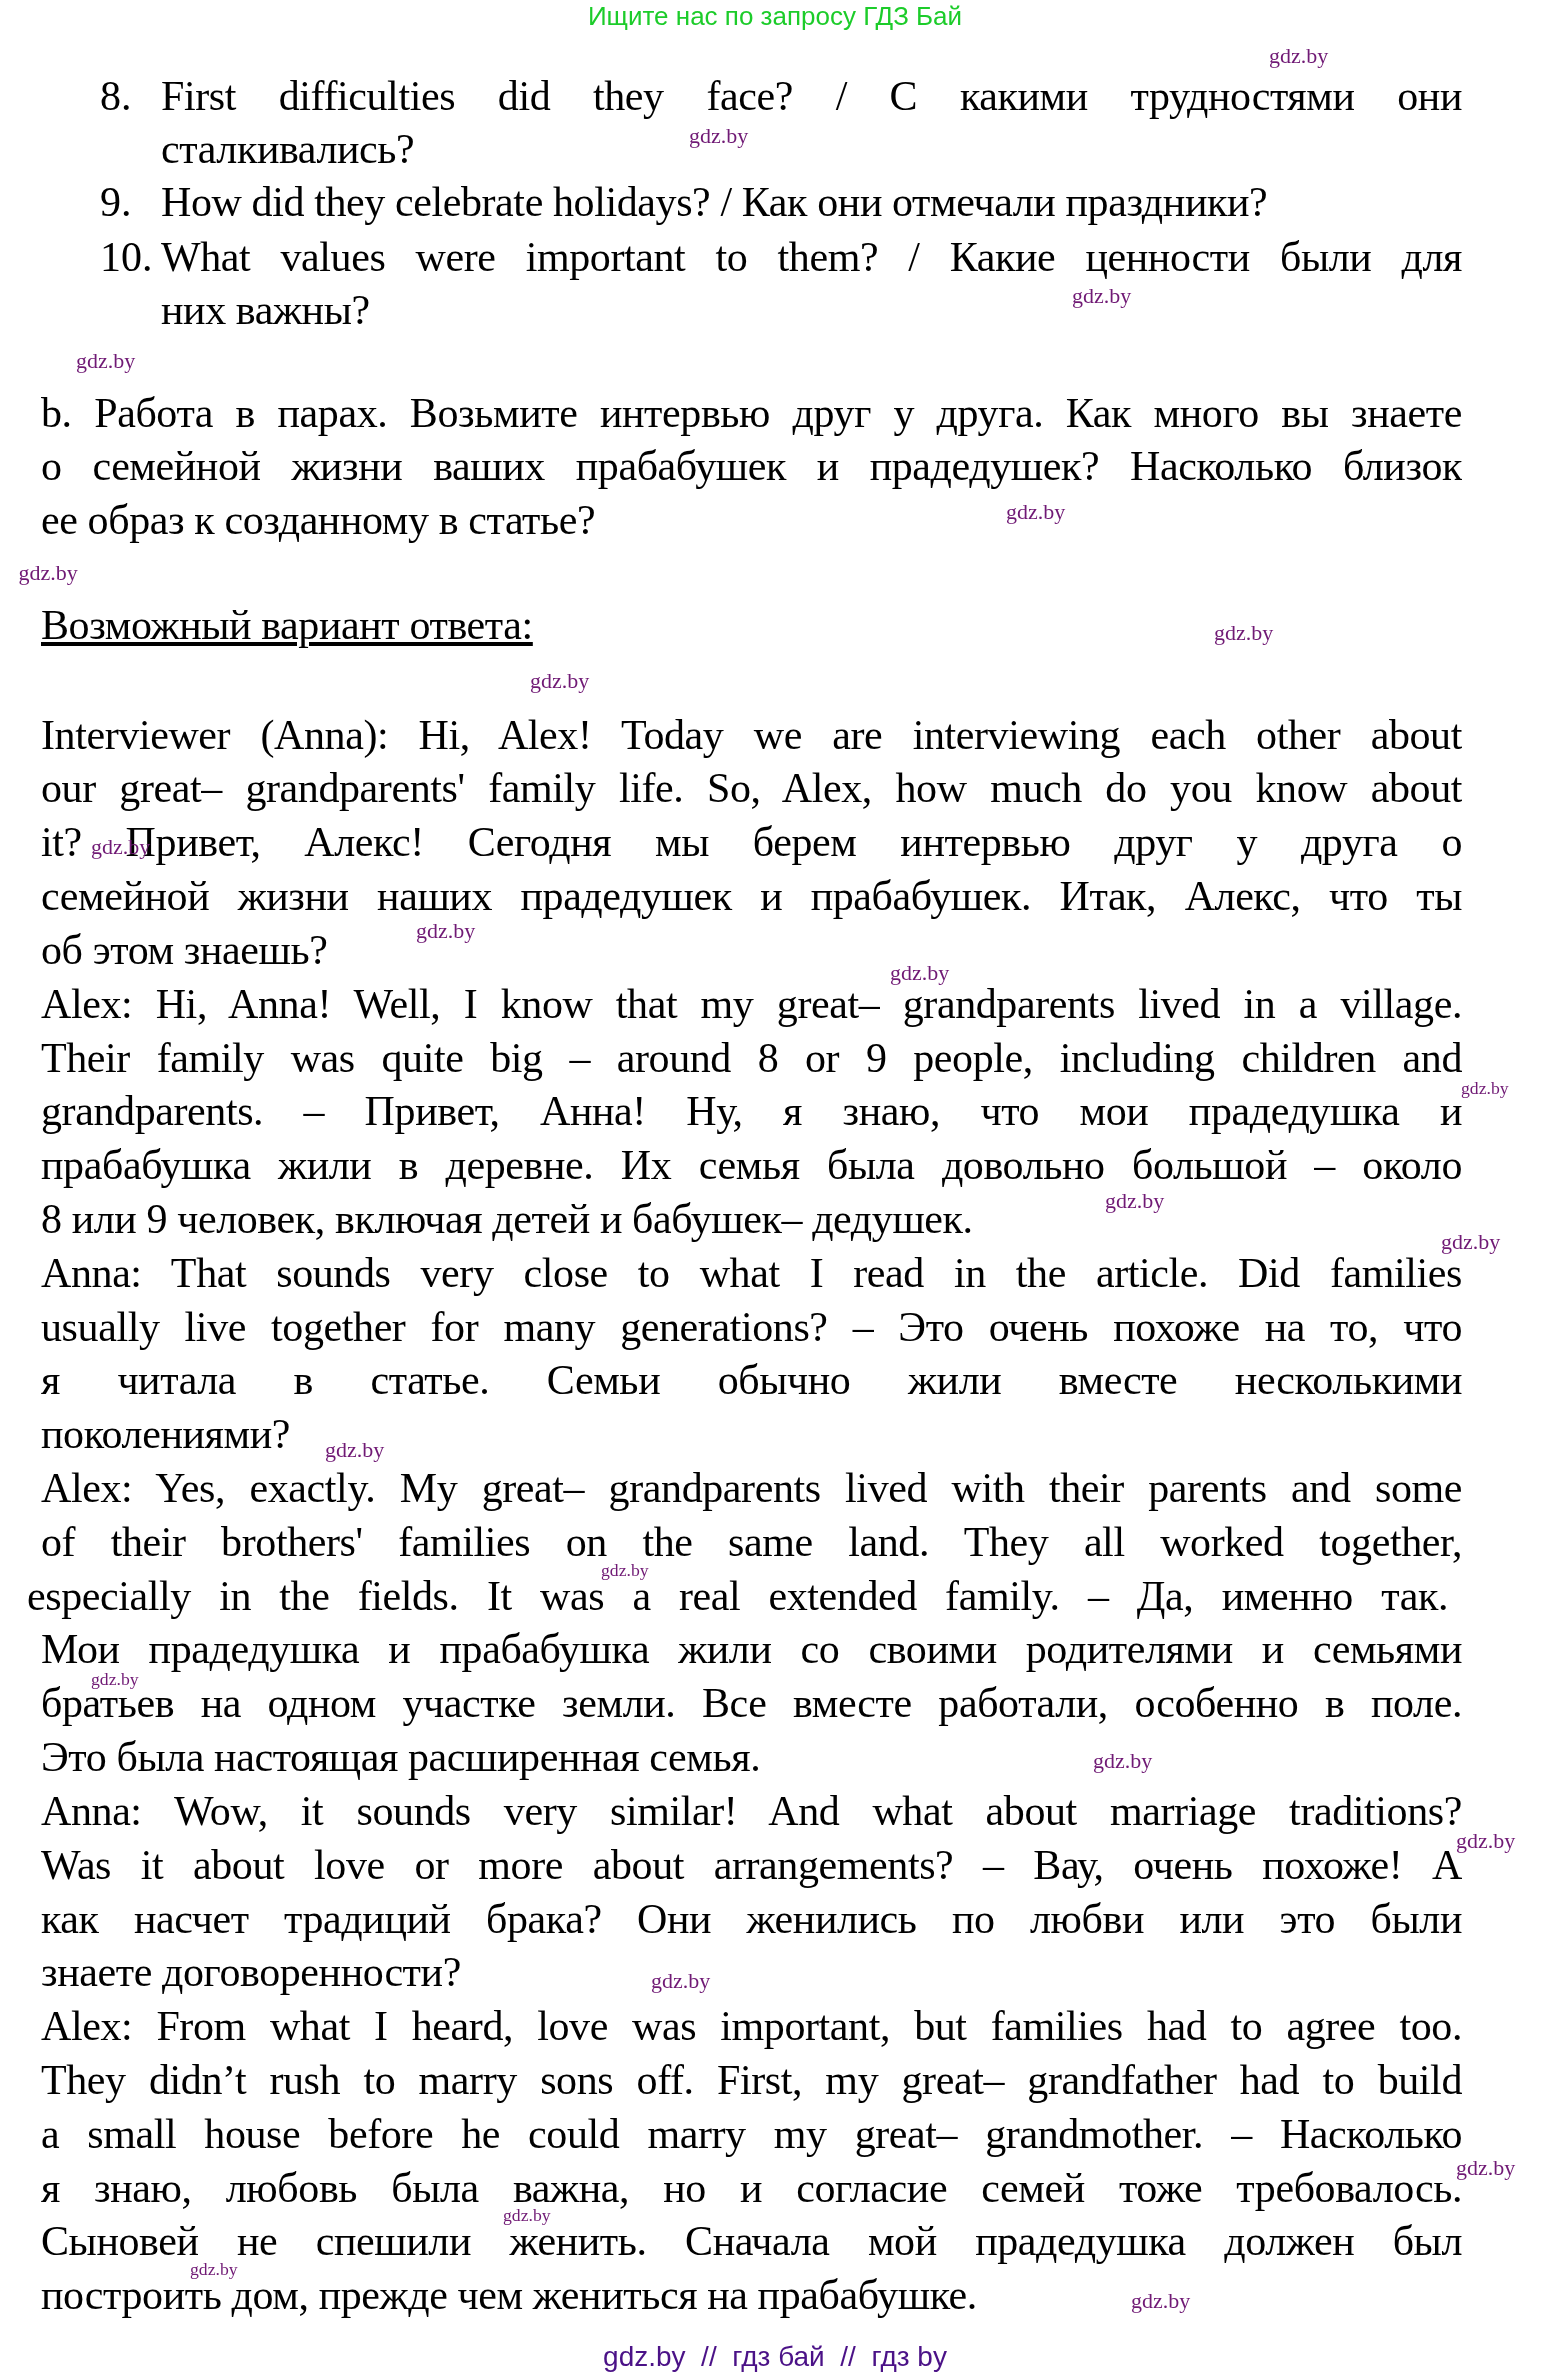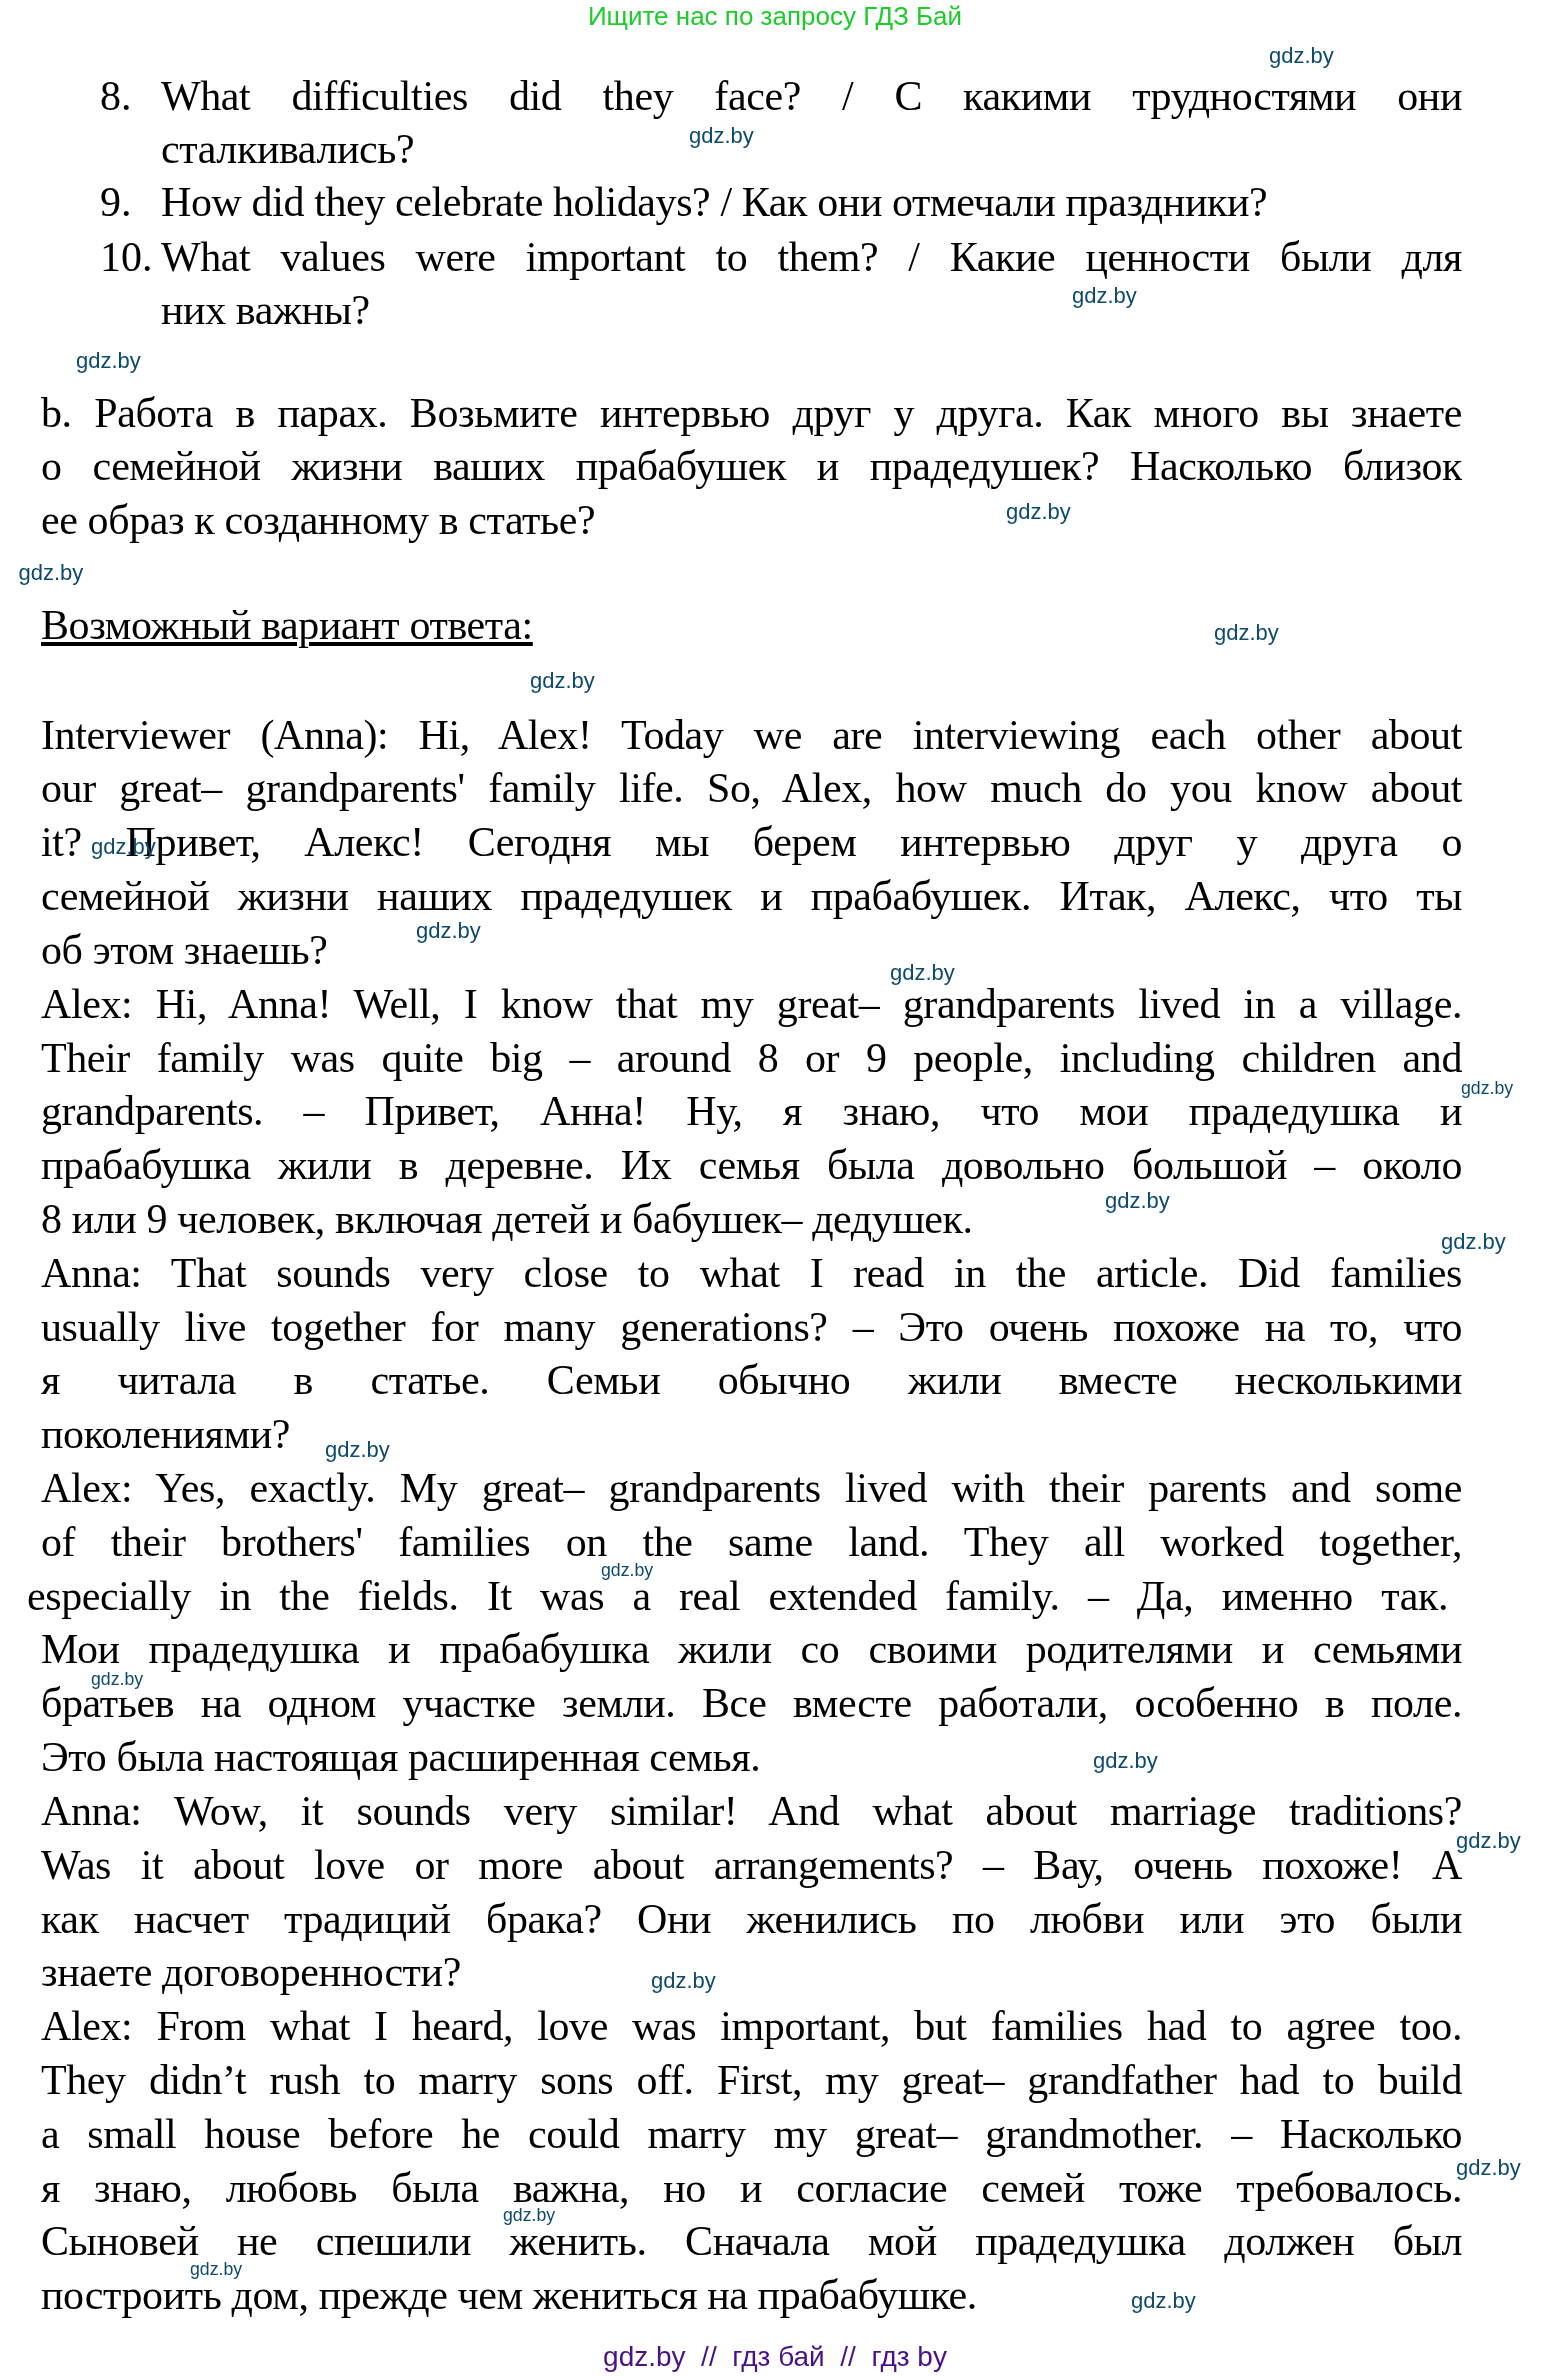--- a/index.html
+++ b/index.html
@@ -15,31 +15,31 @@
     font-size: 28px; line-height: 35px; color: #4b1287; white-space: pre;
   }
   .line {
     position: absolute; font-family: "Liberation Serif", serif;
     font-size: 42px; line-height: 54px; height: 54px; color: #000;
     white-space: nowrap; letter-spacing: -0.4px;
   }
   .justify { text-align: justify; text-align-last: justify; white-space: normal; overflow: hidden; }
   .num { position: absolute; font-family: "Liberation Serif", serif; font-size: 42px; line-height: 54px; color:#000; }
   .wm {
-    position: absolute; font-family: Liberation Sans, sans-serif;
-    font-size: 22px; line-height: 24px; color: #0c4a6e; white-space: nowrap;
+    position: absolute; font-family: Liberation Serif, serif;
+    font-size: 22px; line-height: 24px; color: #701a75; white-space: nowrap;
   }
 </style>
 </head>
 <body>
 
 <div class="header">Ищите нас по запросу ГДЗ Бай</div>
 
 <div class="num" style="left:100px;top:69px;">8.</div>
-<div class="line justify" style="left:161px;top:69px;width:1301px;">What difficulties did they face? / С какими трудностями они</div>
+<div class="line justify" style="left:161px;top:69px;width:1301px;">First difficulties did they face? / С какими трудностями они</div>
 <div class="line" style="left:161px;top:122px;">сталкивались?</div>
 
 <div class="num" style="left:100px;top:175px;">9.</div>
 <div class="line" style="left:161px;top:175px;">How did they celebrate holidays? / Как они отмечали праздники?</div>
 
 <div class="num" style="left:100px;top:230px;">10.</div>
 <div class="line justify" style="left:161px;top:230px;width:1301px;">What values were important to them? / Какие ценности были для</div>
 <div class="line" style="left:161px;top:283px;">них важны?</div>
 
 <div class="line justify" style="left:41px;top:386px;width:1421px;">b. Работа в парах. Возьмите интервью друг у друга. Как много вы знаете</div>

